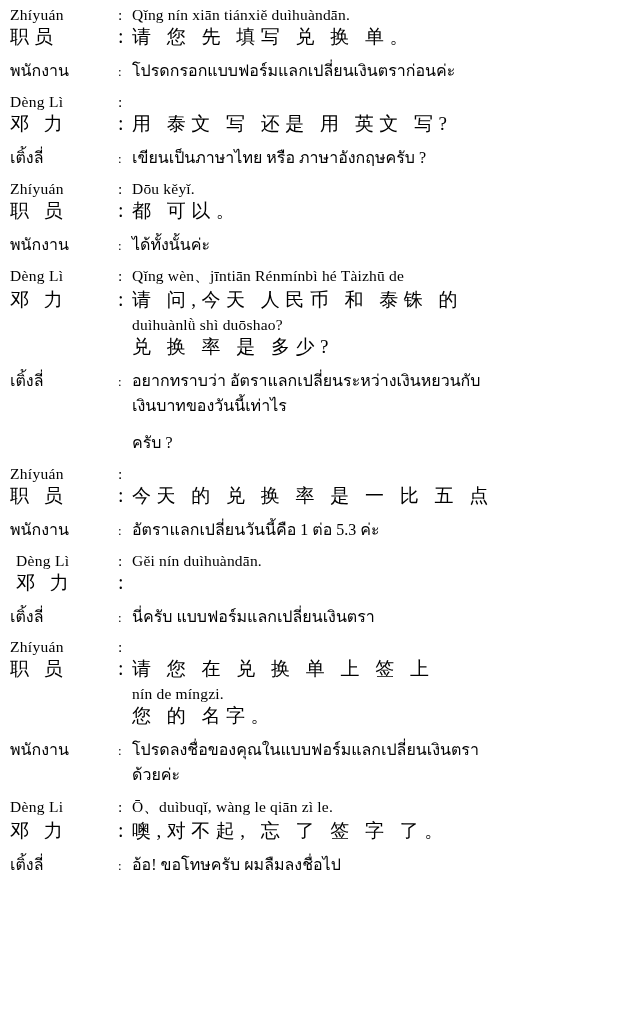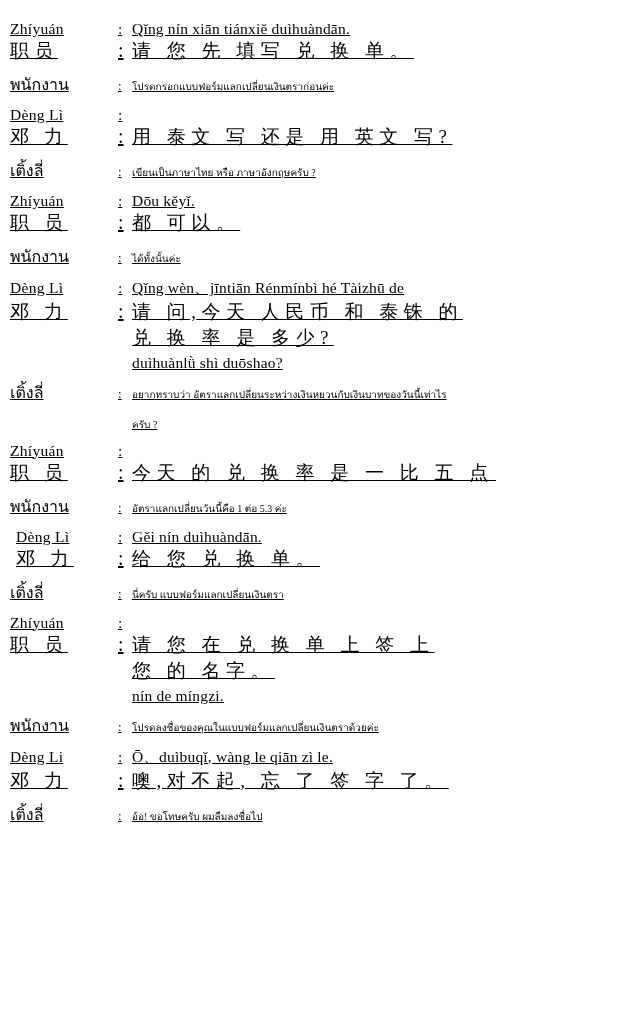--- a/index.html
+++ b/index.html
@@ -12,22 +12,21 @@
     width: 629px;
     height: 1024px;
     font-family: "Liberation Serif", serif;
     color: #000000;
     overflow: hidden;
   }
   #page {
     width: 500px;
     height: 1024px;
     position: relative;
-    padding: 20px 4px 0 6px;
-    text-decoration: underline;
+    padding: 6px 4px 0 6px;
   }
 
   .block {
     margin-bottom: 2px;
   }
 
   
   .row {
     display: flex;
     align-items: baseline;
@@ -70,21 +69,21 @@
     font-size: 19px;
     letter-spacing: 5.5px;
   }
 
   
   .thai .spk {
     font-size: 16px;
   }
   .thai .colon { font-size: 13px; }
   .thai .txt {
-    font-size: 10px;
+    font-size: 16px;
     white-space: normal;
     line-height: 1.55;
   }
 
   
   .cont .spk, .cont .colon { visibility: hidden; }
   .gap-md { margin-bottom: 9px; }
   .clip { overflow: hidden; }
 </style>
 </head>
@@ -149,29 +148,29 @@
     <div class="row pinyin">
       <span class="spk">Dèng Lì</span>
       <span class="colon">:</span>
       <span class="txt">Qǐng wèn、jīntiān Rénmínbì hé Tàizhū de</span>
     </div>
     <div class="row hanzi">
       <span class="spk">邓 力</span>
       <span class="colon">:</span>
       <span class="txt">请 问,今天 人民币 和 泰铢 的</span>
     </div>
+    <div class="row pinyin cont" style="margin-top:3px;">
+      <span class="spk"></span>
+      <span class="colon"></span>
+      <span class="txt">duìhuànlǜ shì duōshao?</span>
+    </div>
     <div class="row hanzi cont">
       <span class="spk"></span>
       <span class="colon"></span>
       <span class="txt">兑 换 率 是 多少?</span>
-    </div>
-    <div class="row pinyin cont" style="margin-top:3px;">
-      <span class="spk"></span>
-      <span class="colon"></span>
-      <span class="txt">duìhuànlǜ shì duōshao?</span>
     </div>
     <div class="row thai" style="margin-top:8px;">
       <span class="spk">เติ้งลี่</span>
       <span class="colon">:</span>
       <span class="txt clip">อยากทราบว่า อัตราแลกเปลี่ยนระหว่างเงินหยวนกับเงินบาทของวันนี้เท่าไร</span>
     </div>
     <div class="row thai cont gap-md" style="margin-top:12px;">
       <span class="spk"></span>
       <span class="colon"></span>
       <span class="txt">ครับ ?</span>
@@ -197,49 +196,48 @@
 
   <div class="block">
     <div class="row pinyin">
       <span class="spk indent">Dèng Lì</span>
       <span class="colon">:</span>
       <span class="txt">Gěi nín duìhuàndān.</span>
     </div>
     <div class="row hanzi">
       <span class="spk indent">邓 力</span>
       <span class="colon">:</span>
-      <span class="txt">给 您 兑 换 单。</span>
     </div>
     <div class="row thai gap-md" style="margin-top:8px;">
       <span class="spk">เติ้งลี่</span>
       <span class="colon">:</span>
       <span class="txt">นี่ครับ แบบฟอร์มแลกเปลี่ยนเงินตรา</span>
     </div>
   </div>
 
   <div class="block">
     <div class="row pinyin">
       <span class="spk">Zhíyuán</span>
       <span class="colon">:</span>
     </div>
     <div class="row hanzi">
       <span class="spk">职 员</span>
       <span class="colon">:</span>
       <span class="txt">请 您 在 兑 换 单 上 签 上</span>
     </div>
+    <div class="row pinyin cont" style="margin-top:3px;">
+      <span class="spk"></span>
+      <span class="colon"></span>
+      <span class="txt">nín de míngzi.</span>
+    </div>
     <div class="row hanzi cont">
       <span class="spk"></span>
       <span class="colon"></span>
       <span class="txt">您 的 名字。</span>
     </div>
-    <div class="row pinyin cont" style="margin-top:3px;">
-      <span class="spk"></span>
-      <span class="colon"></span>
-      <span class="txt">nín de míngzi.</span>
-    </div>
     <div class="row thai gap-md" style="margin-top:8px;">
       <span class="spk">พนักงาน</span>
       <span class="colon">:</span>
       <span class="txt">โปรดลงชื่อของคุณในแบบฟอร์มแลกเปลี่ยนเงินตราด้วยค่ะ</span>
     </div>
   </div>
 
   <div class="block">
     <div class="row pinyin">
       <span class="spk">Dèng Li</span>

